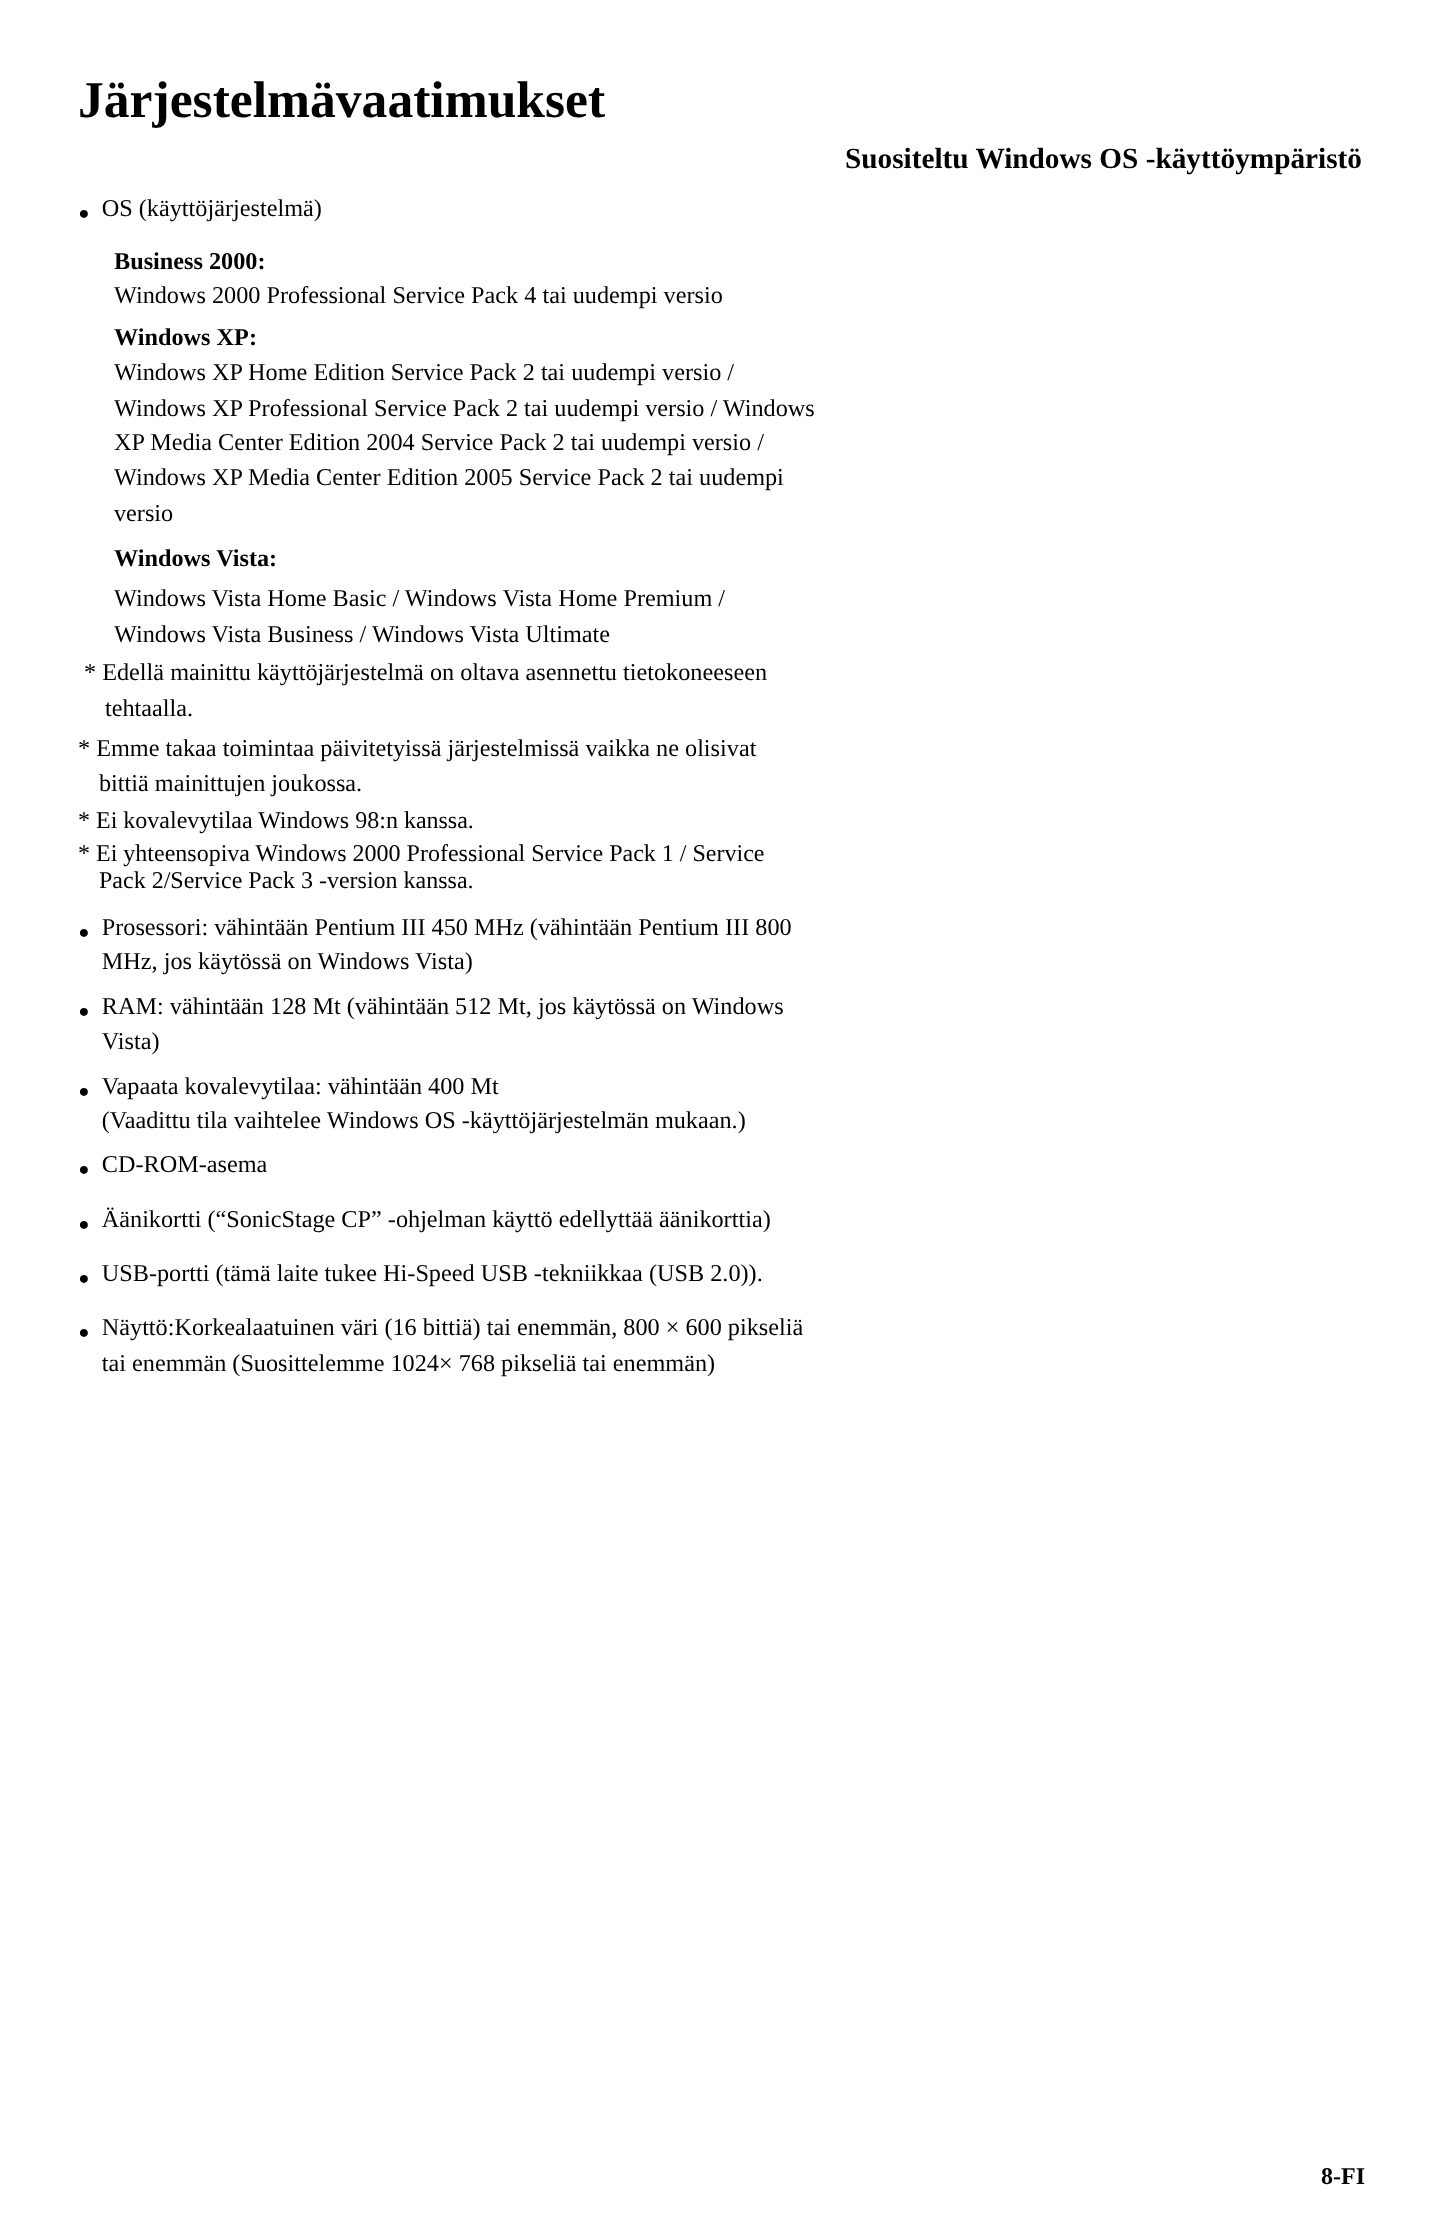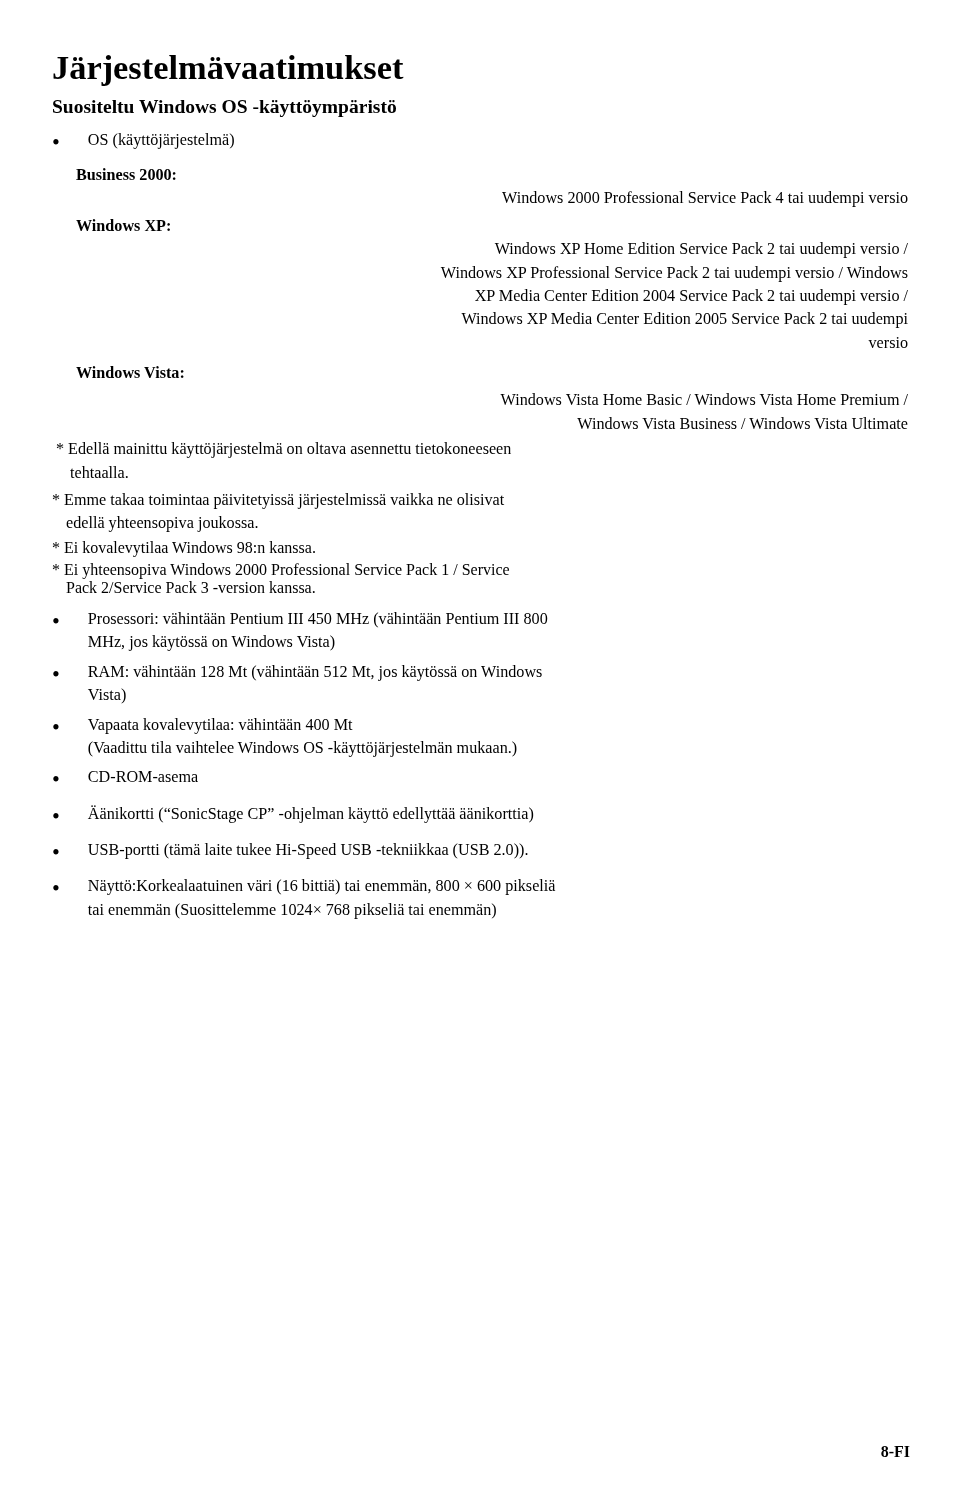--- a/index.html
+++ b/index.html
@@ -22,20 +22,21 @@
       font-weight: bold;
       margin-bottom: 8px;
       line-height: 1.15;
     }
 
     h2.section-title {
       font-size: 1.22em;
       font-weight: bold;
       margin-bottom: 10px;
       margin-top: 2px;
+      text-align: right;
     }
 
     .os-block {
       margin-left: 0;
       margin-bottom: 14px;
     }
 
     .bullet-item {
       display: flex;
       align-items: flex-start;
@@ -45,37 +46,35 @@
     .bullet-dot {
       font-size: 1.4em;
       line-height: 1.35;
       margin-right: 8px;
       flex-shrink: 0;
     }
 
     .bullet-text {
       font-size: 1.01em;
       line-height: 1.45;
-      margin-left: 20px;
     }
 
     .os-label {
       font-size: 1.01em;
       font-weight: bold;
       margin-bottom: 2px;
       margin-top: 8px;
       margin-left: 0;
     }
 
     .os-indent {
       margin-left: 0px;
       font-size: 1.01em;
       line-height: 1.45;
       margin-bottom: 2px;
-      text-align: right;
     }
 
     .note-block {
       margin-bottom: 4px;
       margin-left: 0;
     }
 
     .note-line {
       font-size: 1.01em;
       line-height: 1.45;
@@ -147,21 +146,21 @@
         <span class="note-text">
           <span>* Edellä mainittu käyttöjärjestelmä on oltava asennettu tietokoneeseen</span><br>
           <span style="margin-left: 14px;">tehtaalla.</span>
         </span>
       </div>
     </div>
     <div class="note-block">
       <div class="note-line">
         <span class="note-text">
           <span>* Emme takaa toimintaa päivitetyissä järjestelmissä vaikka ne olisivat</span><br>
-          <span style="margin-left: 14px;">edellä yhteensopiva joukossa.</span>
+          <span style="margin-left: 14px;">bittiä mainittujen joukossa.</span>
         </span>
       </div>
     </div>
     <div class="note-block">
       <span>* Ei kovalevytilaa Windows 98:n kanssa.</span>
     </div>
     <div class="note-block">
       <span>* Ei yhteensopiva Windows 2000 Professional Service Pack 1 / Service</span><br>
       <span style="margin-left: 14px;">Pack 2/Service Pack 3 -version kanssa.</span>
     </div>

